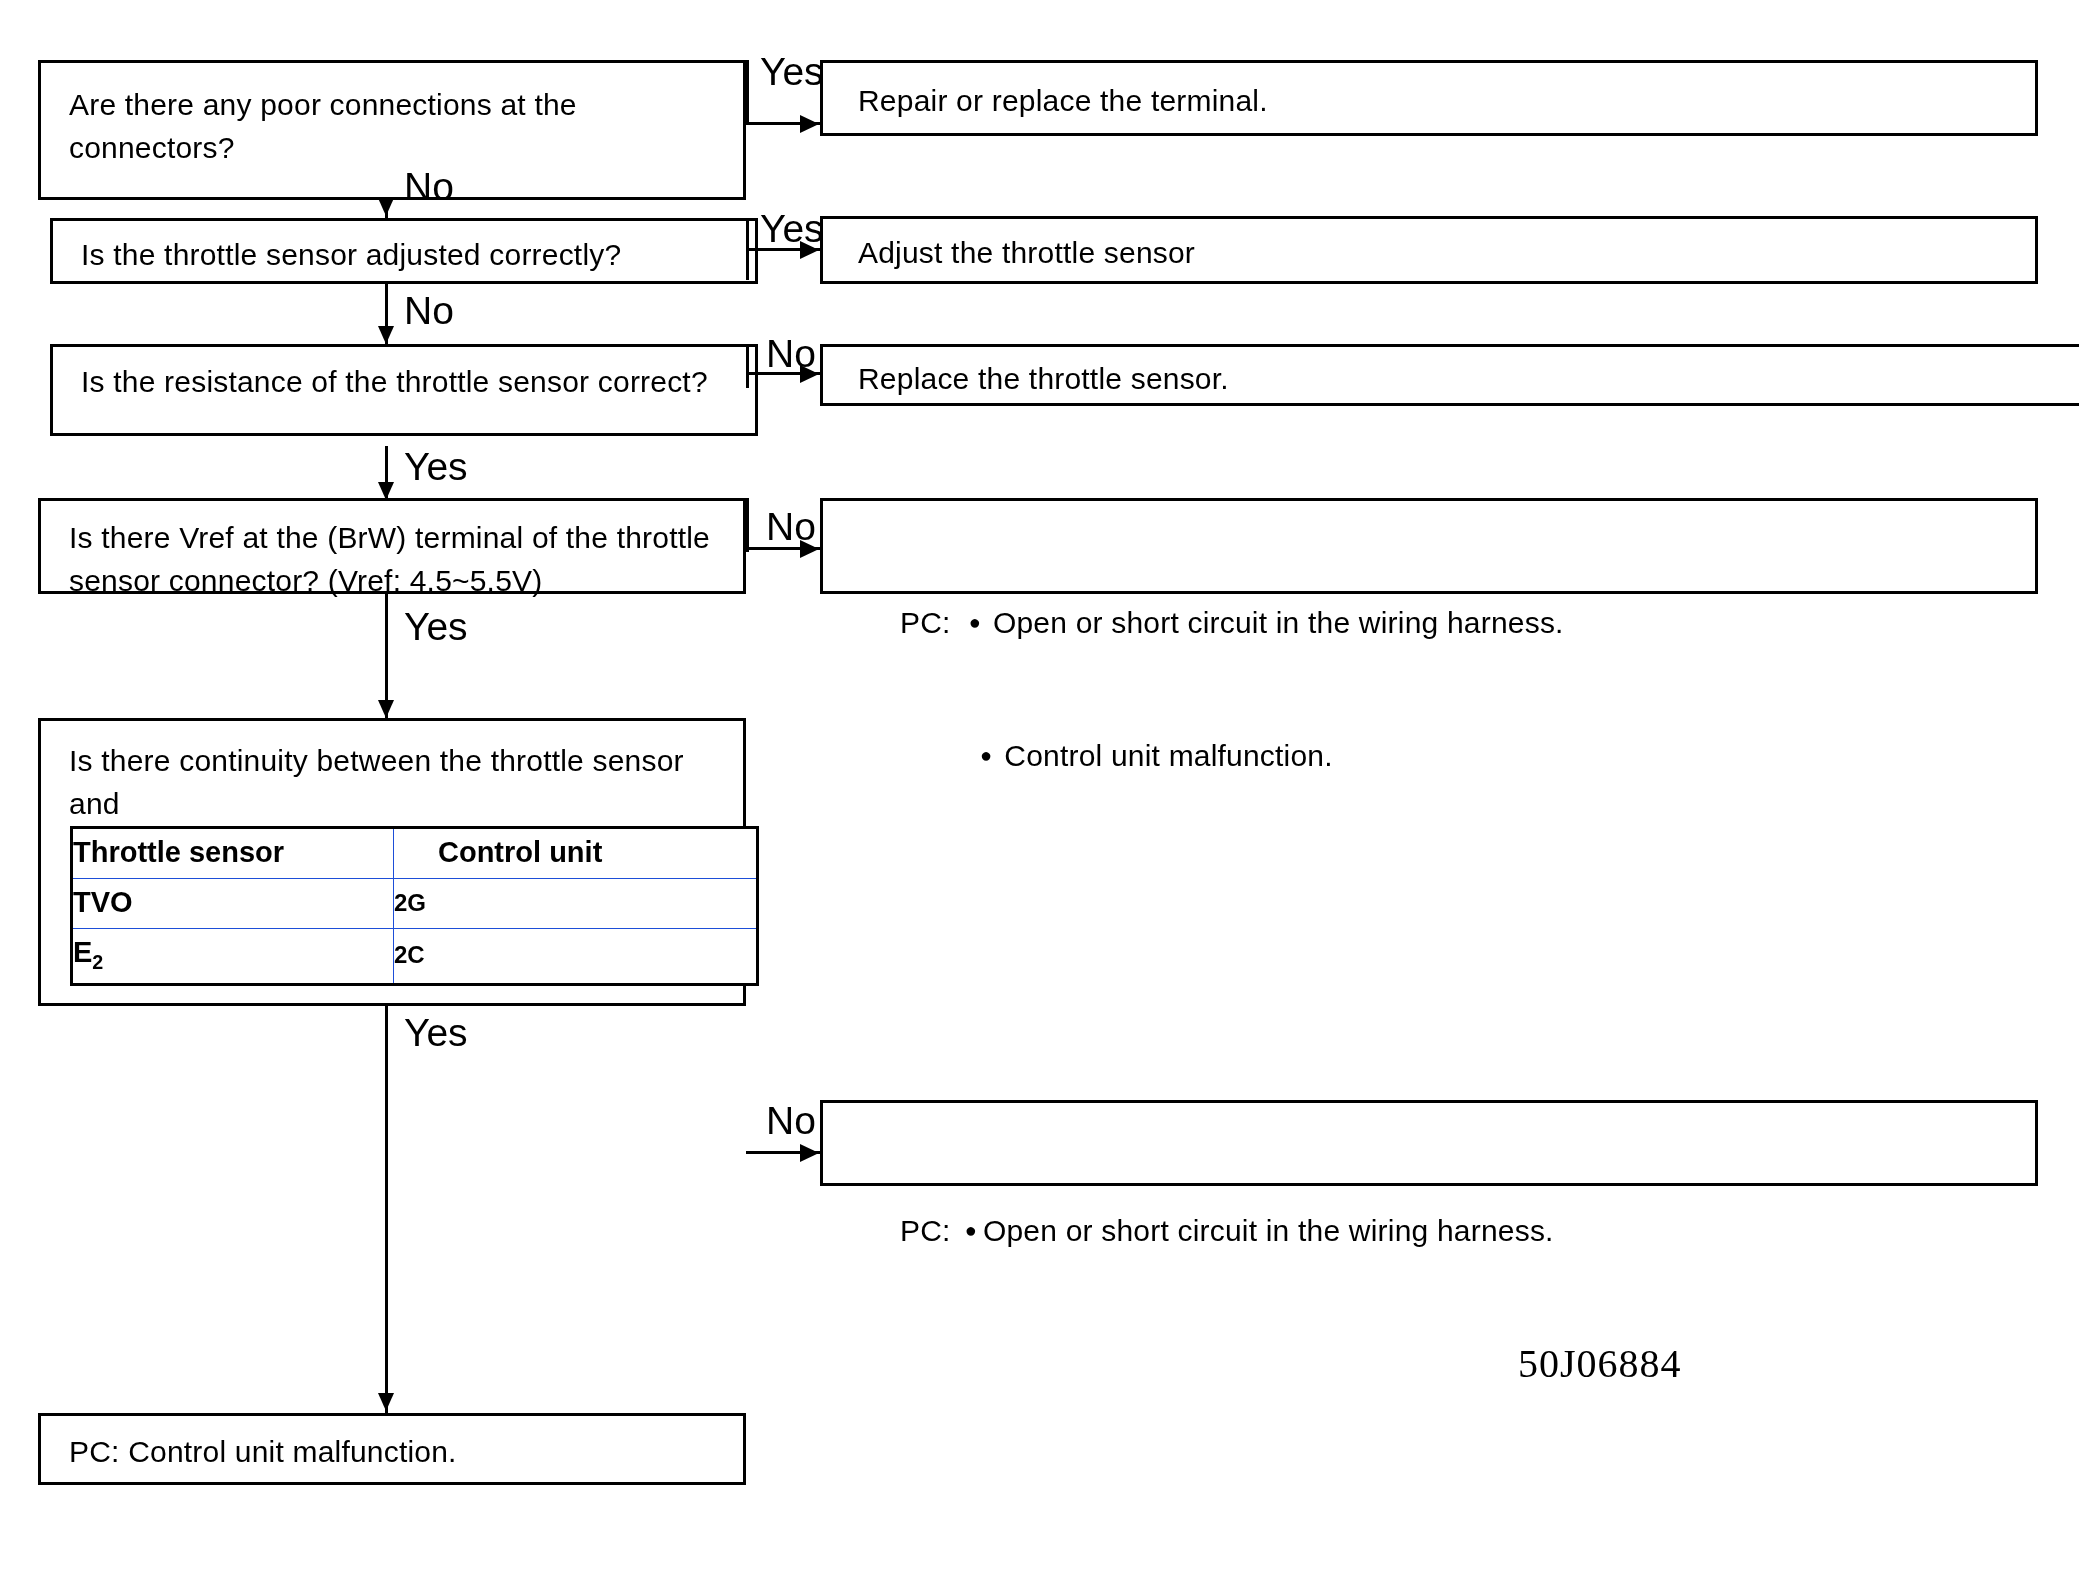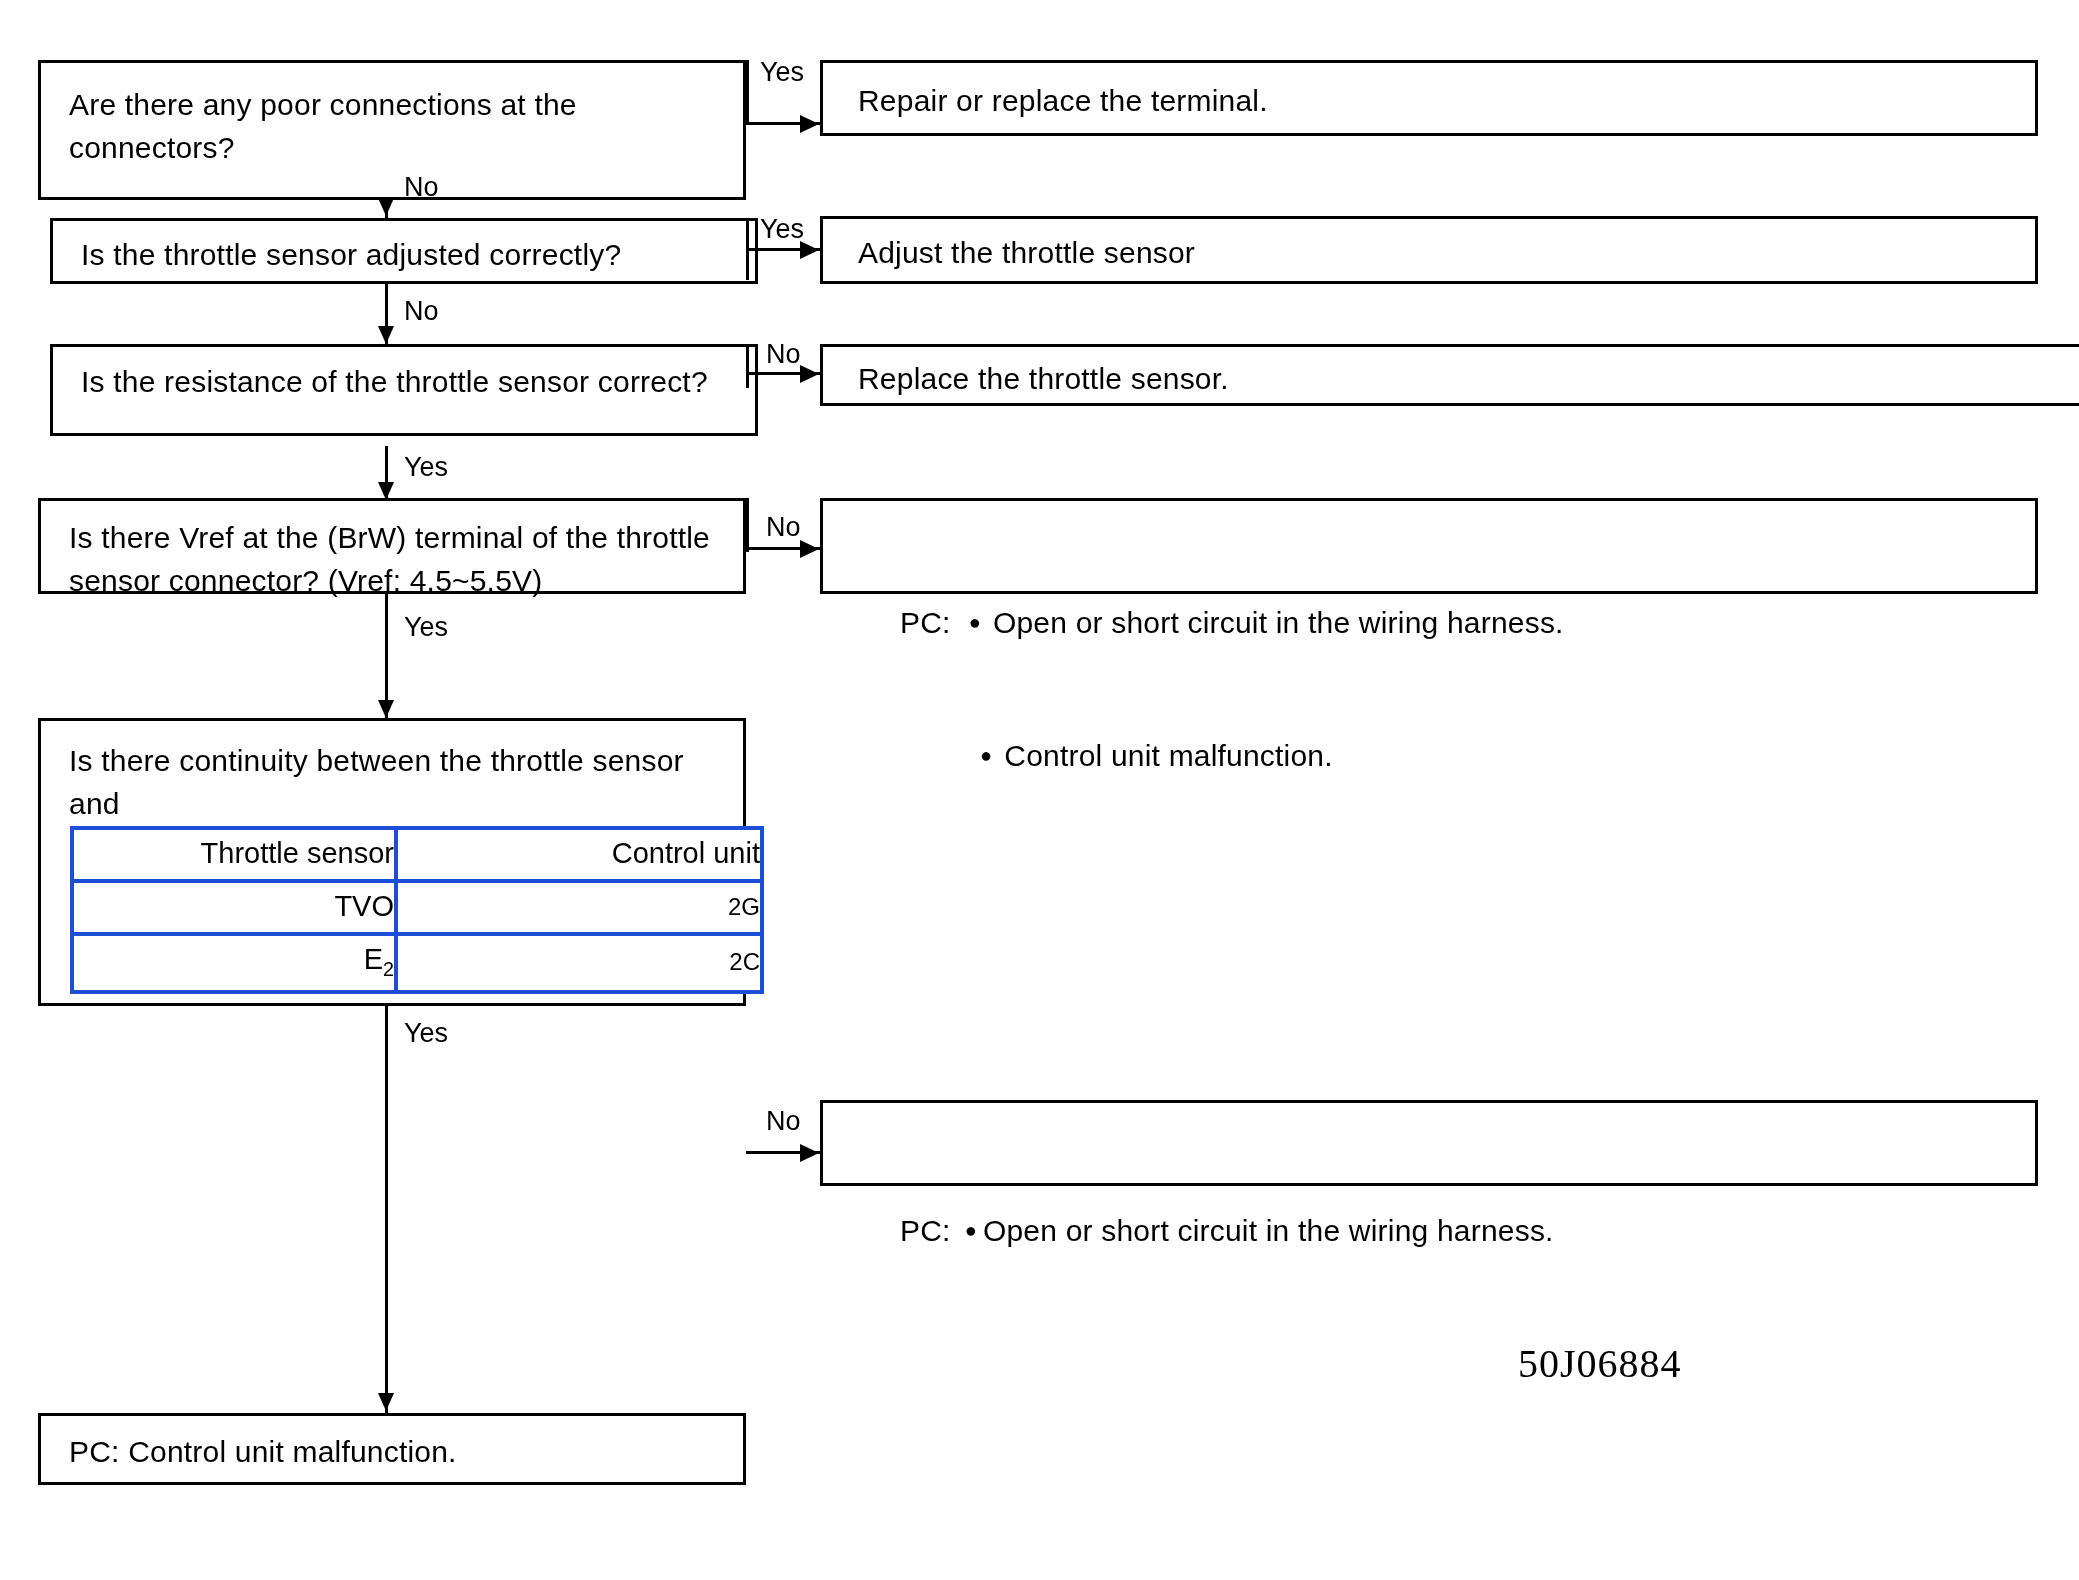--- a/index.html
+++ b/index.html
@@ -26,21 +26,21 @@
   }
   .box-text {
     position: absolute;
     font-size: 30px;
     line-height: 43px;
     letter-spacing: 0.2px;
     white-space: pre-wrap;
   }
   .edge-label {
     position: absolute;
-    font-size: 27px;
+    font-size: 39px;
     line-height: 34px;
     white-space: nowrap;
   }
   .vline {
     position: absolute;
     width: 3px;
     background: #000000;
   }
   .hline {
     position: absolute;
@@ -72,24 +72,24 @@
     display: inline-block;
   }
   
   .ctable {
     position: absolute;
     border-collapse: collapse;
     border: 3px solid #000000;
     background: #ffffff;
   }
   .ctable td, .ctable th {
-    border: 4px solid #1d4ed8;
-    font-weight: normal;
+    border: 1px solid #1d4ed8;
+    font-weight: bold;
     font-size: 29px;
-    text-align: right;
+    text-align: left;
     padding: 7px 0 9px 0;
   }
   .ctable .col-a { width: 320px; }
   .ctable .col-b { width: 318px; padding-left: 44px; }
   .ctable td.small-code {
     font-size: 24px;
   }
   .sub {
     font-size: 0.68em;
     vertical-align: sub;

